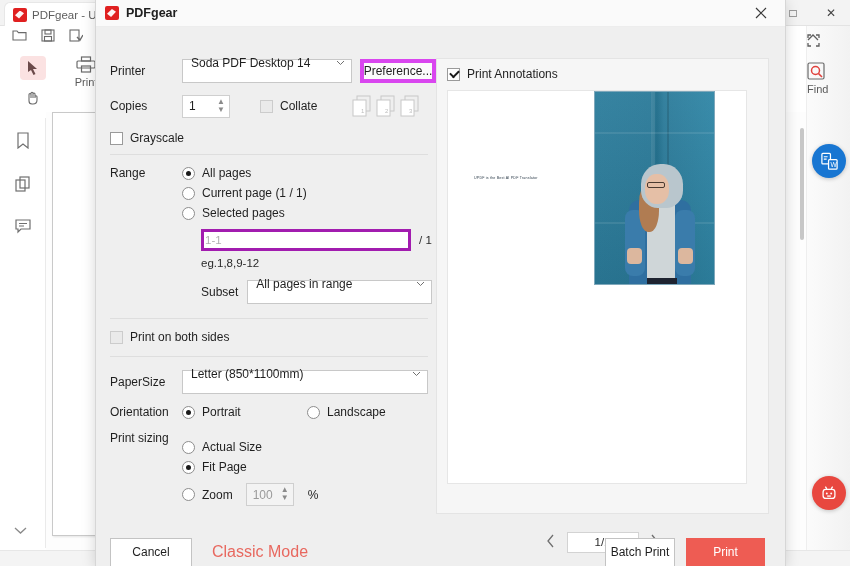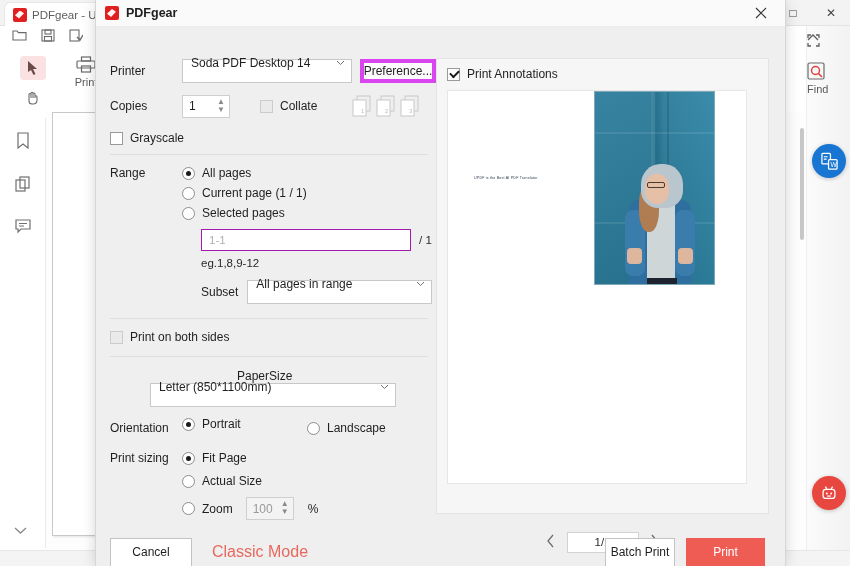--- a/index.html
+++ b/index.html
@@ -192,22 +192,22 @@
   }
   .radio.on:after {
     content:""; position:absolute; left:3px; top:3px; width:5px; height:5px;
     border-radius:50%; background:#1b1b1b;
   }
   .radrow { display:flex; align-items:center; gap:7px; font-size:12px; margin-bottom:6px; }
   .hr { height:1px; background:#dedede; margin:9px 0 11px 0; width:318px; }
   .collate-icons { margin-left:auto; display:flex; gap:4px; padding-right:8px; }
 
   #range-input {
-    width:210px; height:22px; background:#fff; border:1px solid #a21caf;
-    display:flex; align-items:center; padding-left:7px;
+    width:210px; height:22px; background:#fff; border:3px solid #a21caf;
+    display:flex; align-items:center; padding-left:1px;
     font-size:11.5px; color:#b0b0b0;
   }
   .hint { font-size:11.5px; color:#2a2a2a; }
 
   
   #preview-pane {
     position:absolute; left:340px; top:14px; width:333px; height:456px;
     background:#f6f6f6; border:1px solid #e4e4e4;
     padding:8px 10px;
   }
@@ -555,54 +555,54 @@
 
       <div class="hr" style="margin:14px 0 11px 0;"></div>
 
       <div class="chkrow">
         <span class="chk grey"></span>
         <span>Print on both sides</span>
       </div>
 
       <div class="hr" style="margin:12px 0 12px 0;"></div>
 
-      <div class="row" style="margin-bottom:10px;flex-direction:column;">
+      <div class="row" style="margin-bottom:10px;">
         <span class="lbl">PaperSize</span>
         <div class="sel" style="width:246px;">
           <span>Letter (850*1100mm)</span>
           <span class="caret">
             <svg width="9" height="6" viewBox="0 0 9 6" fill="none" stroke="#707070" stroke-width="1">
                 <path d="M1 1l3.5 3.5L8 1"></path>
               </svg>
           </span>
         </div>
       </div>
 
       <div style="display:flex; align-items:center; margin-bottom:12px;">
         <span class="lbl">Orientation</span>
-        <div class="radrow" style="margin-bottom:8px; width:125px;">
+        <div class="radrow" style="margin-bottom:0; width:125px;">
           <span class="radio on"></span>
           <span>Portrait</span>
         </div>
         <div class="radrow" style="margin-bottom:0;">
           <span class="radio"></span>
           <span>Landscape</span>
         </div>
       </div>
 
       <div style="display:flex;">
         <span class="lbl">Print sizing</span>
         <div style="flex:1;">
+          <div class="radrow" style="margin-top:9px;">
+            <span class="radio"></span>
+            <span>Actual Size</span>
+          </div>
           <div class="radrow">
             <span class="radio on"></span>
             <span>Fit Page</span>
-          </div>
-          <div class="radrow" style="margin-top:9px;">
-            <span class="radio"></span>
-            <span>Actual Size</span>
           </div>
           <div class="radrow" style="margin-top:9px; align-items:center;">
             <span class="radio"></span>
             <span>Zoom</span>
             <div class="spin" style="margin-left:6px; background:#f3f3f3; color:#9a9a9a;">
               <span>100</span>
               <span class="arrows">
                 <span>▲</span>
                 <span>▼</span>
               </span>

